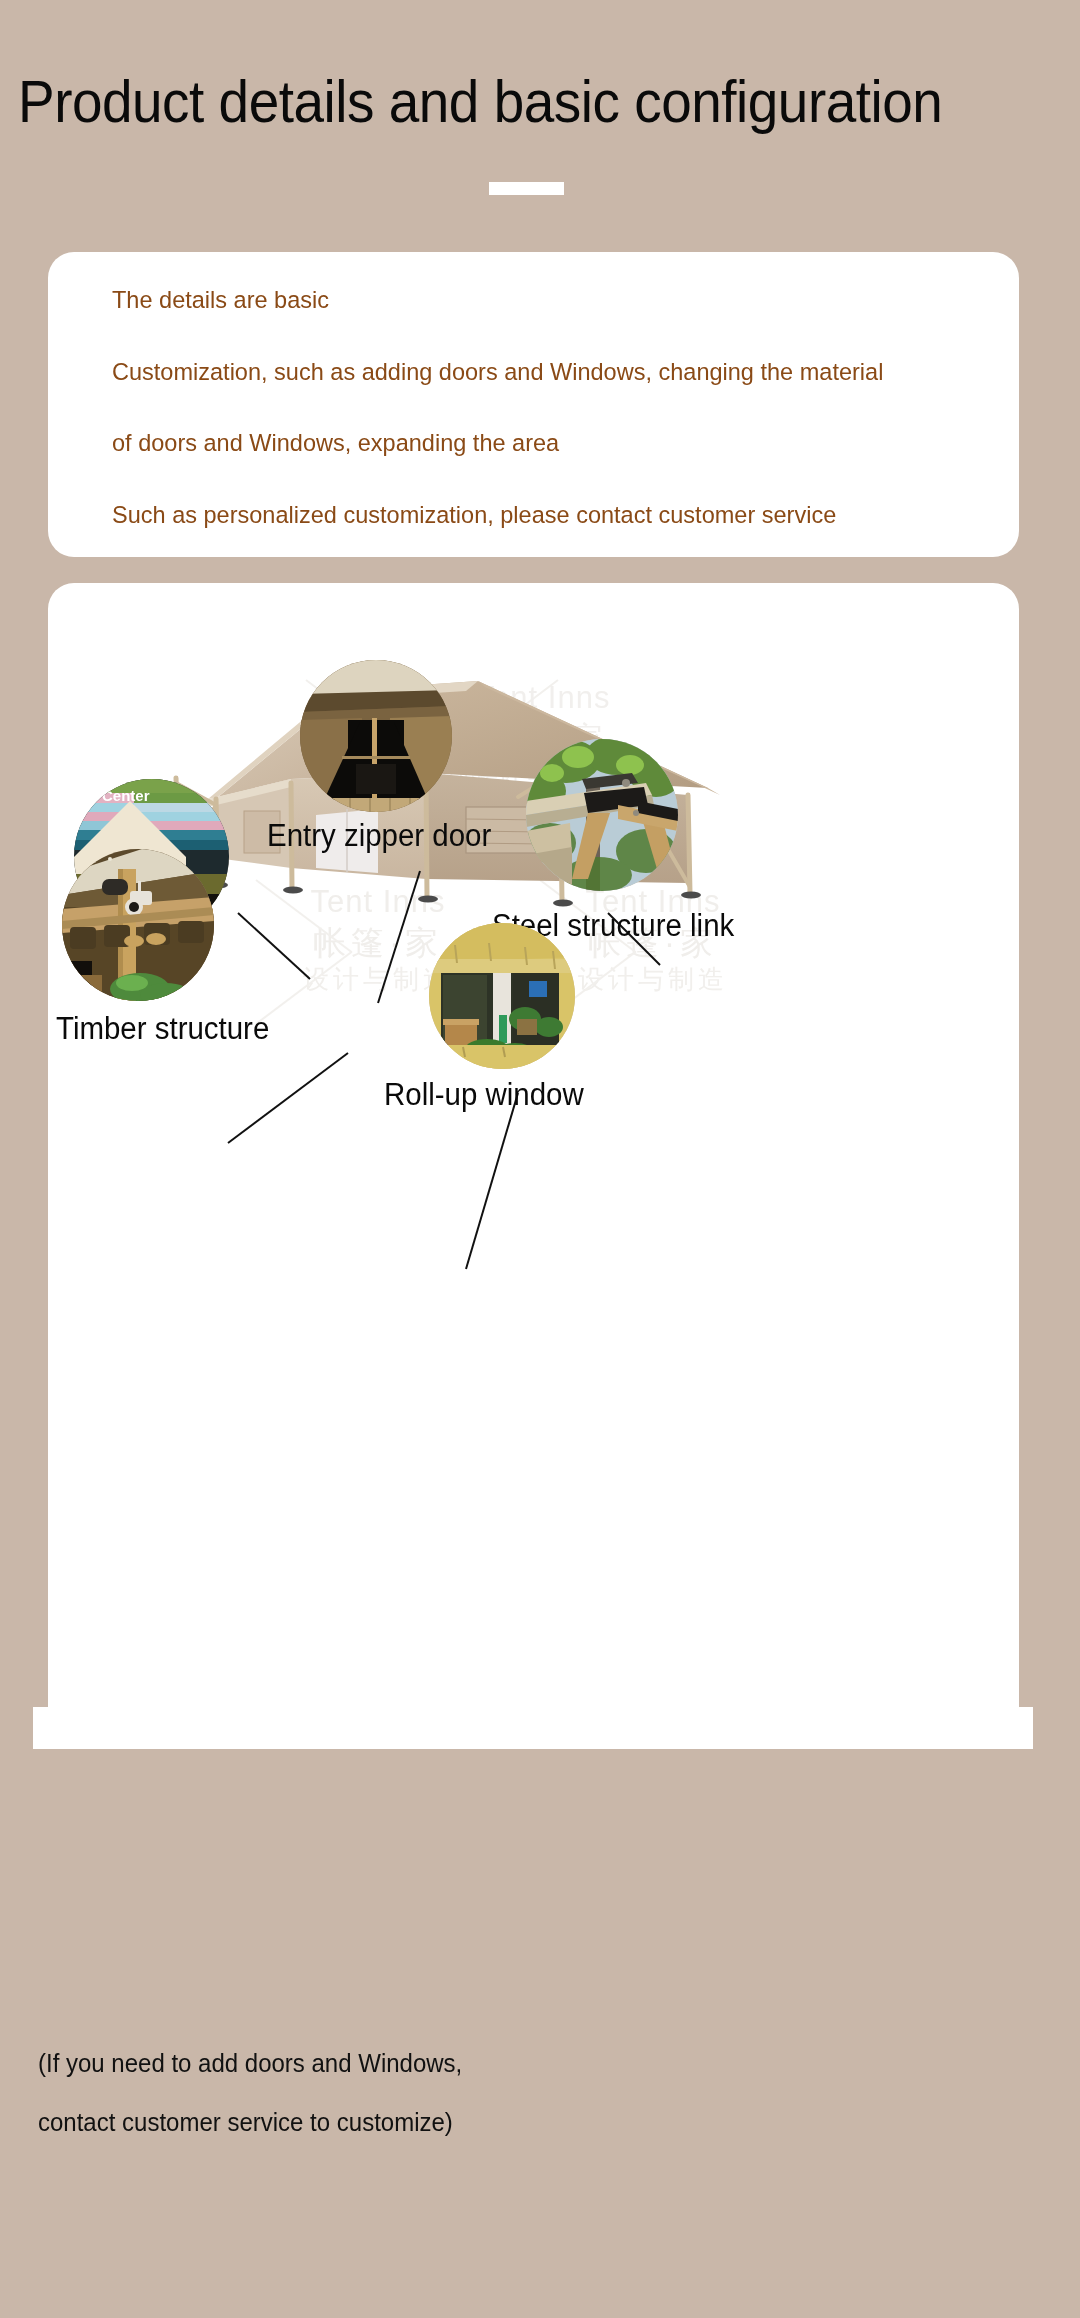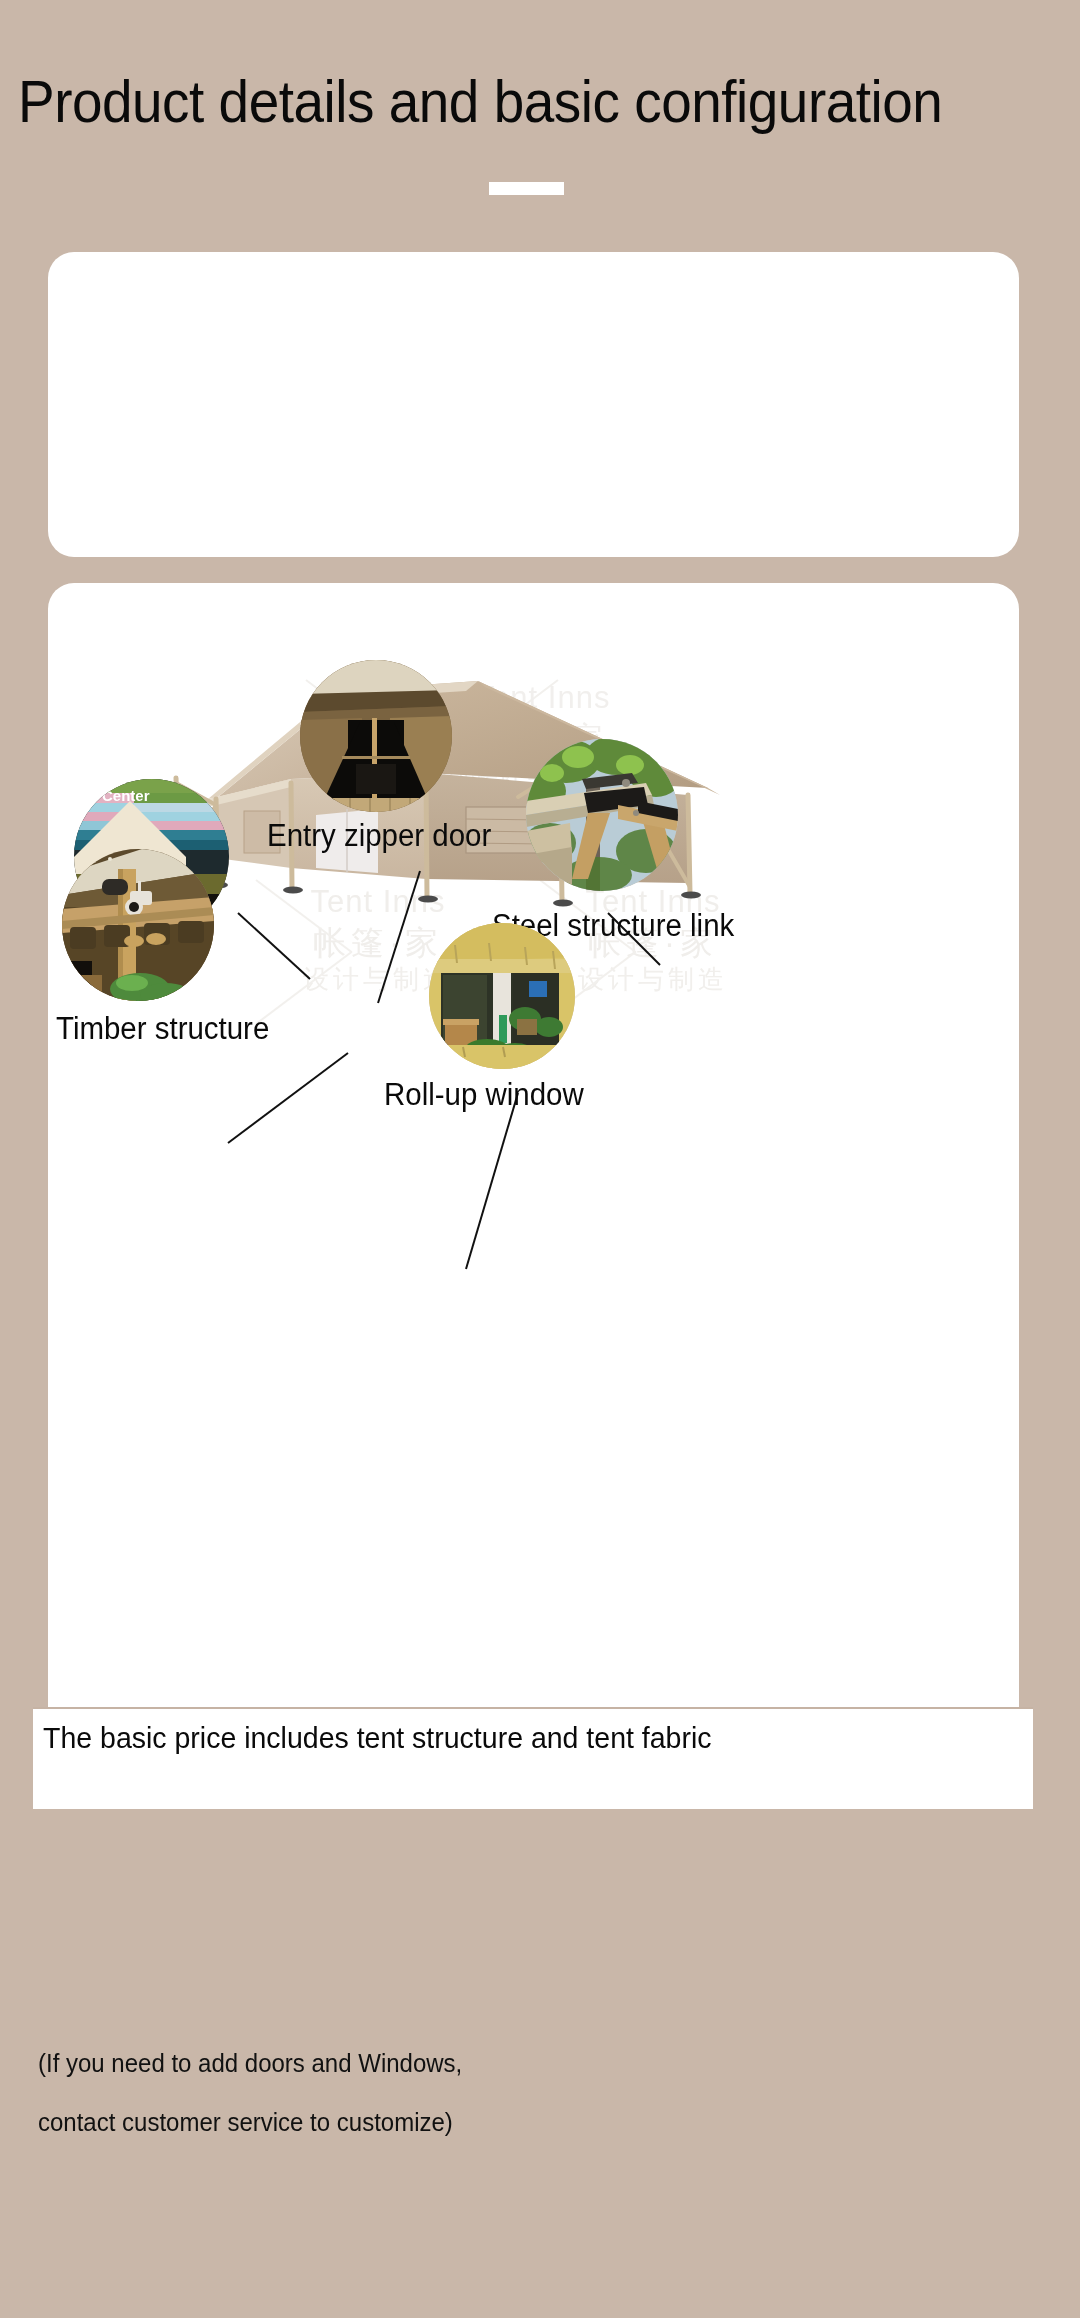--- a/index.html
+++ b/index.html
@@ -177,20 +177,26 @@
 
 <div class="page">
 
   <div class="page-title">Product details and basic configuration</div>
 
   <div class="title-underline"></div>
 
   <div class="notice-card"></div>
   <div class="notice-card-2"></div>
 
+  <div class="notice-lines">
+    <div class="notice-line">The details are basic</div>
+    <div class="notice-line">Customization, such as adding doors and Windows, changing the material</div>
+    <div class="notice-line">of doors and Windows, expanding the area</div>
+    <div class="notice-line">Such as personalized customization, please contact customer service</div>
+  </div>
 
   <div class="diagram-card">
 
     <div class="watermark" style="left:215px; top:100px; width:330px; text-align:center;">
       <div class="wm-latin">Tent Inns</div>
       <div class="wm-cn">帐篷·家</div>
       <div class="wm-cn2">设计与制造</div>
     </div>
     <div class="wm-line" style="left:258px; top:96px; width:130px; transform:rotate(37deg);"></div>
     <div class="wm-line" style="left:510px; top:96px; width:130px; transform:rotate(143deg);"></div>
@@ -485,22 +491,19 @@
           <line x1="34" y1="124" x2="36" y2="134"></line>
           <line x1="74" y1="124" x2="76" y2="134"></line>
         </g>
       </svg>
     </div>
     <div class="callout-label" style="left:336px; top:494px;">Roll-up window</div>
 
   </div>
 
   <div class="info-card">
-    <div class="info-row">
-      <span class="info-row-text">The basic price includes tent structure and tent fabric</span>
-    </div>
     <div class="info-tail"></div>
   </div>
 
   <div class="footnote footnote-1">(If you need to add doors and Windows,</div>
   <div class="footnote footnote-2">contact customer service to customize)</div>
 
 </div>
 
 </body></html>

